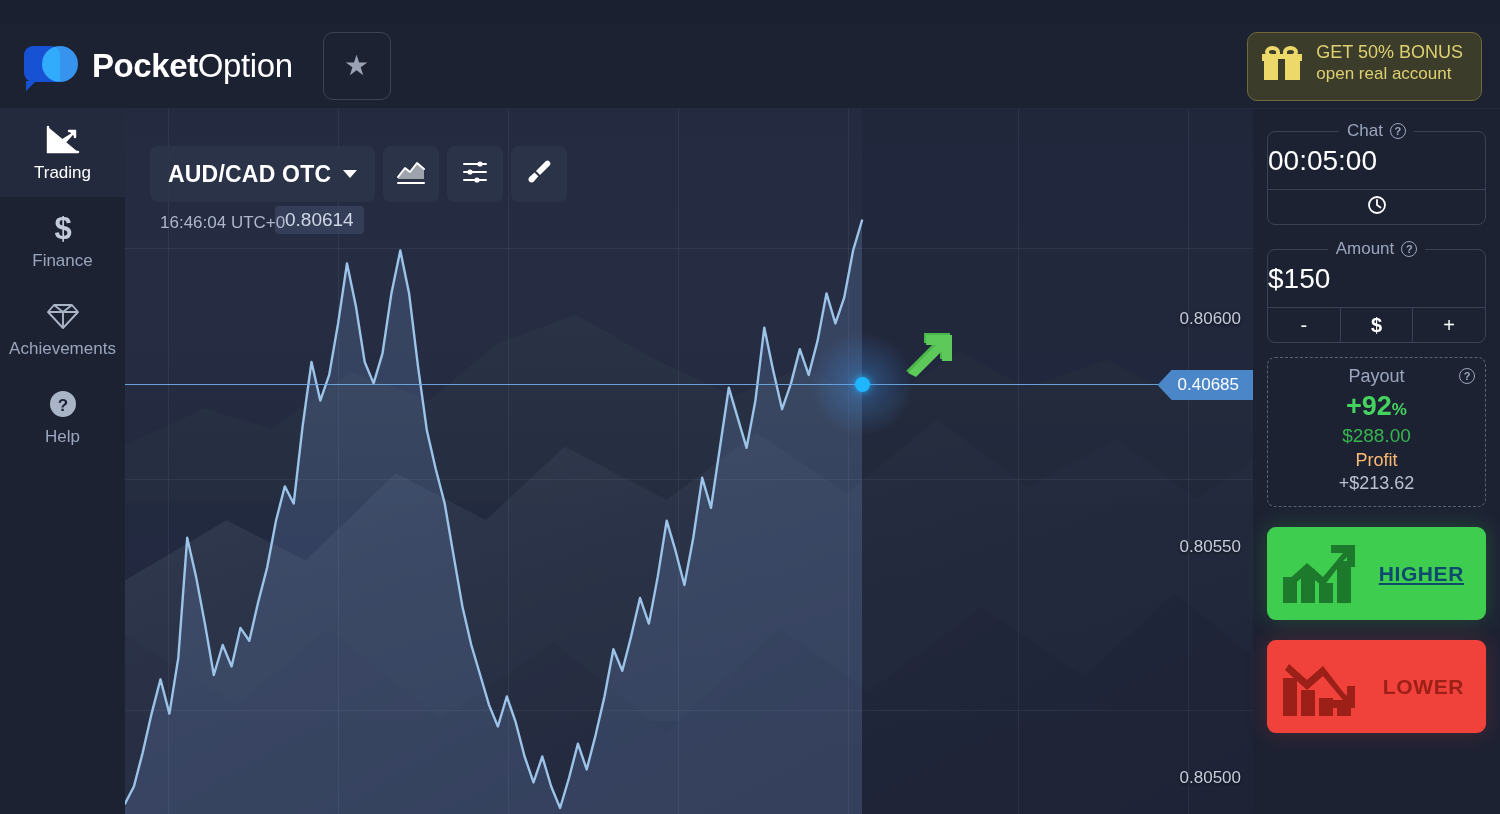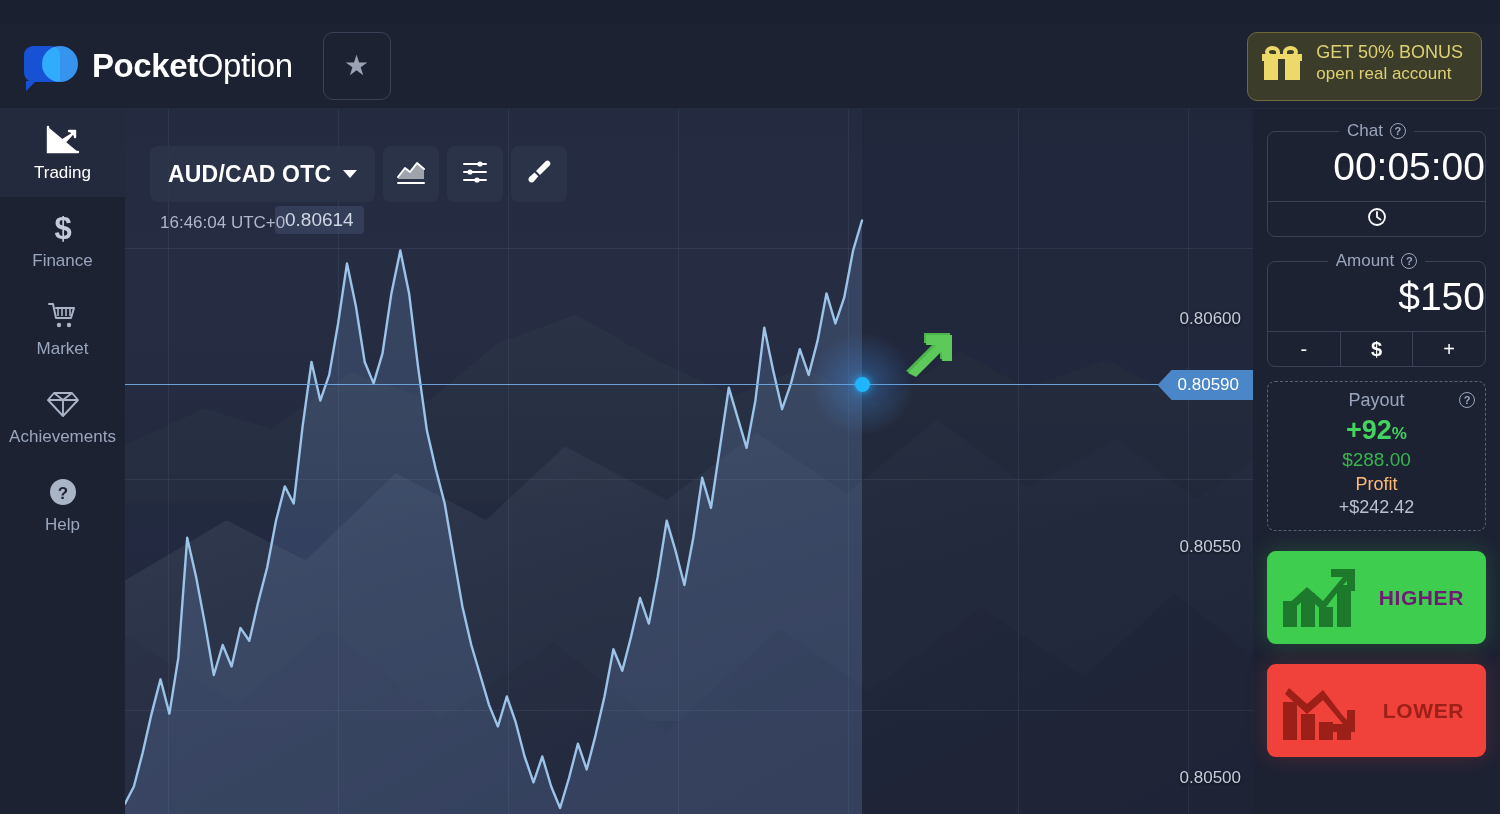--- a/index.html
+++ b/index.html
@@ -181,21 +181,21 @@
   fieldset.grp legend{
     margin:0 auto; padding:0 8px; font-size:17px; color:#9aa6bd;
     display:flex; align-items:center; gap:7px;
   }
   .qmark{
     width:16px; height:16px; border:1.4px solid #9aa6bd; border-radius:50%;
     font-size:11px; color:#9aa6bd; display:inline-flex; align-items:center;
     justify-content:center; cursor:pointer; font-weight:700; line-height:1;
   }
   .grp-value{
-    text-align:right; font-size:39px; color:#fff; font-weight:300;
+    text-align:left; font-size:28px; color:#fff; font-weight:300;
     padding:4px 0 12px; cursor:text;
   }
   .grp-foot{ border-top:1px solid #3a4257; display:flex; }
   .grp-foot .cell{
     flex:1; height:34px; display:flex; align-items:center; justify-content:center;
     color:#fff; font-size:20px; cursor:pointer;
   }
   .grp-foot .cell+.cell{ border-left:1px solid #3a4257; }
   .clock-ic{ width:20px; height:20px; }
 
@@ -210,21 +210,21 @@
   .payout-amt{ font-size:19px; color:#37b54d; margin-top:3px; }
   .payout-lbl{ font-size:18px; color:#fdba74; margin-top:3px; }
   .payout-profit{ font-size:18px; color:#b9c1d1; margin-top:2px; }
 
   .trade-btn{
     width:100%; height:93px; border:none; border-radius:9px; cursor:pointer;
     display:flex; align-items:center; justify-content:flex-end; padding-right:22px;
     position:relative; margin-bottom:20px; font-size:21px; font-weight:700;
     letter-spacing:.6px;
   }
-  .btn-higher{ background:#3ecd4f; color:#701a75; box-shadow:0 0 22px rgba(62,205,79,.25); }
+  .btn-higher{ background:#3ecd4f; color:#0c4a6e; box-shadow:0 0 22px rgba(62,205,79,.25);text-decoration:underline; }
   .btn-lower{ background:#f0423a; color:#9c1f18; box-shadow:0 0 22px rgba(240,66,58,.22); }
   .trade-btn svg{ position:absolute; left:14px; top:50%; transform:translateY(-50%); }
 </style>
 </head>
 <body>
 
 <div id="app">
 
   <div class="header">
     <div class="logo-wrap">
@@ -270,31 +270,20 @@
     <div class="nav-item">
       <div class="nav-ic">
         <svg width="24" height="32" viewBox="0 0 24 32">
             <text x="12" y="27" font-size="31" font-weight="700" fill="#c3cbdb" text-anchor="middle" font-family="Liberation Sans, sans-serif">$</text>
           </svg>
       </div>
       <div class="nav-label">Finance</div>
     </div>
 
 
-    <div class="nav-item">
-      <div class="nav-ic">
-        <svg width="32" height="30" viewBox="0 0 32 30" fill="none" stroke="#aab4c7" stroke-width="2">
-          <path d="M2 3h4l3 14h15l3-10H9" stroke-linecap="round" stroke-linejoin="round"></path>
-          <path d="M11 8v7M15 8v7M19 8v7M23 8v7" stroke-width="1.6"></path>
-          <circle cx="12" cy="24" r="2.2" fill="#aab4c7" stroke="none"></circle>
-          <circle cx="22" cy="24" r="2.2" fill="#aab4c7" stroke="none"></circle>
-        </svg>
-      </div>
-      <div class="nav-label">Market</div>
-    </div>
 
     <div class="nav-item">
       <div class="nav-ic">
         <svg width="34" height="30" viewBox="0 0 34 30" fill="none" stroke="#aab4c7" stroke-width="1.9" stroke-linejoin="round">
           <path d="M8 4h18l6 7-15 16L2 11z"></path>
           <path d="M2 11h30M8 4l9 7 9-7M17 11v16"></path>
         </svg>
       </div>
       <div class="nav-label">Achievements</div>
     </div>
@@ -346,21 +335,21 @@
       <svg width="56" height="50" viewBox="0 0 56 50">
         <path d="M6 44 L34 16 L24 16 L24 6 L50 6 L50 32 L40 32 L40 22 L14 48 Z" fill="#4ab54a"></path>
         <path d="M8 46 L36 18 L26 18 L26 8 L52 8 L52 34 L42 34 L42 24 L16 50 Z" fill="#5cc95a"></path>
       </svg>
     </div>
 
     <div class="axis-label" style="top:200px">0.80600</div>
     <div class="axis-label" style="top:428px">0.80550</div>
     <div class="axis-label" style="top:659px">0.80500</div>
 
-    <div class="price-tag" style="top:261px">0.80590</div>
+    <div class="price-tag" style="top:261px">0.40685</div>
 
     <div class="toolbar">
       <div class="asset-btn">
         <span class="asset-name">AUD/CAD OTC</span>
         <span class="caret"></span>
       </div>
       <div class="tool-btn">
         <span>
           <svg width="30" height="26" viewBox="0 0 30 26" fill="none" stroke="#fff" stroke-width="2">
             <path d="M2 18 L9 9 L14 13 L21 4 L28 10" stroke-linejoin="round" stroke-linecap="round"></path>
@@ -427,21 +416,21 @@
     </fieldset>
 
     <div class="payout">
       <span class="qmark">?</span>
       <div class="payout-title">Payout</div>
       <div class="payout-pct">
         <span>+92</span><small>%</small>
       </div>
       <div class="payout-amt">$288.00</div>
       <div class="payout-lbl">Profit</div>
-      <div class="payout-profit">+$242.42</div>
+      <div class="payout-profit">+$213.62</div>
     </div>
 
     <button class="trade-btn btn-higher">
       <span>
         <svg width="76" height="62" viewBox="0 0 76 62" fill="#1d7a2c">
           <rect x="2" y="34" width="14" height="26"></rect>
           <rect x="20" y="26" width="14" height="34"></rect>
           <rect x="38" y="40" width="14" height="20"></rect>
           <rect x="56" y="18" width="14" height="42"></rect>
           <path d="M4 40 L26 20 L42 34 L62 10 L50 10 L50 2 L74 2 L74 24 L66 24 L66 14 L62 18 L42 44 L26 30 L8 46 Z"></path>

